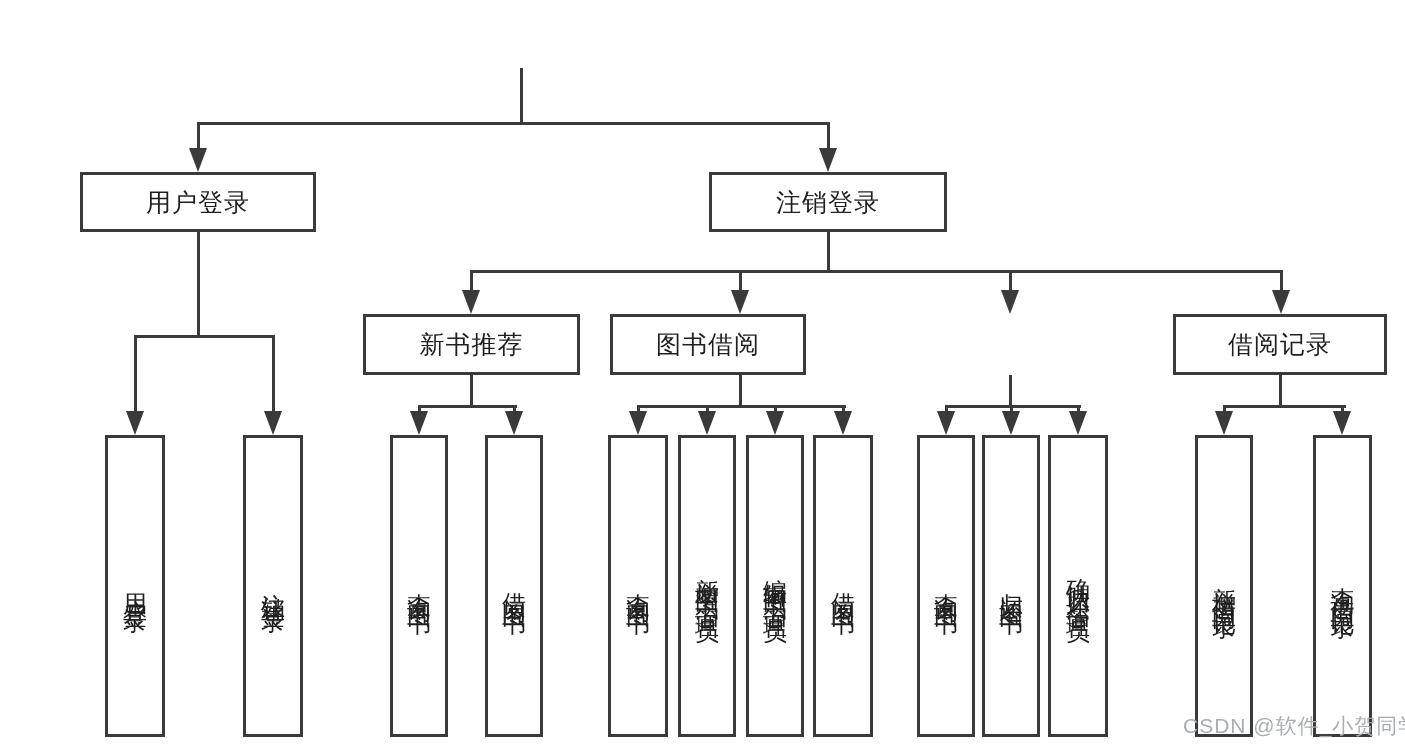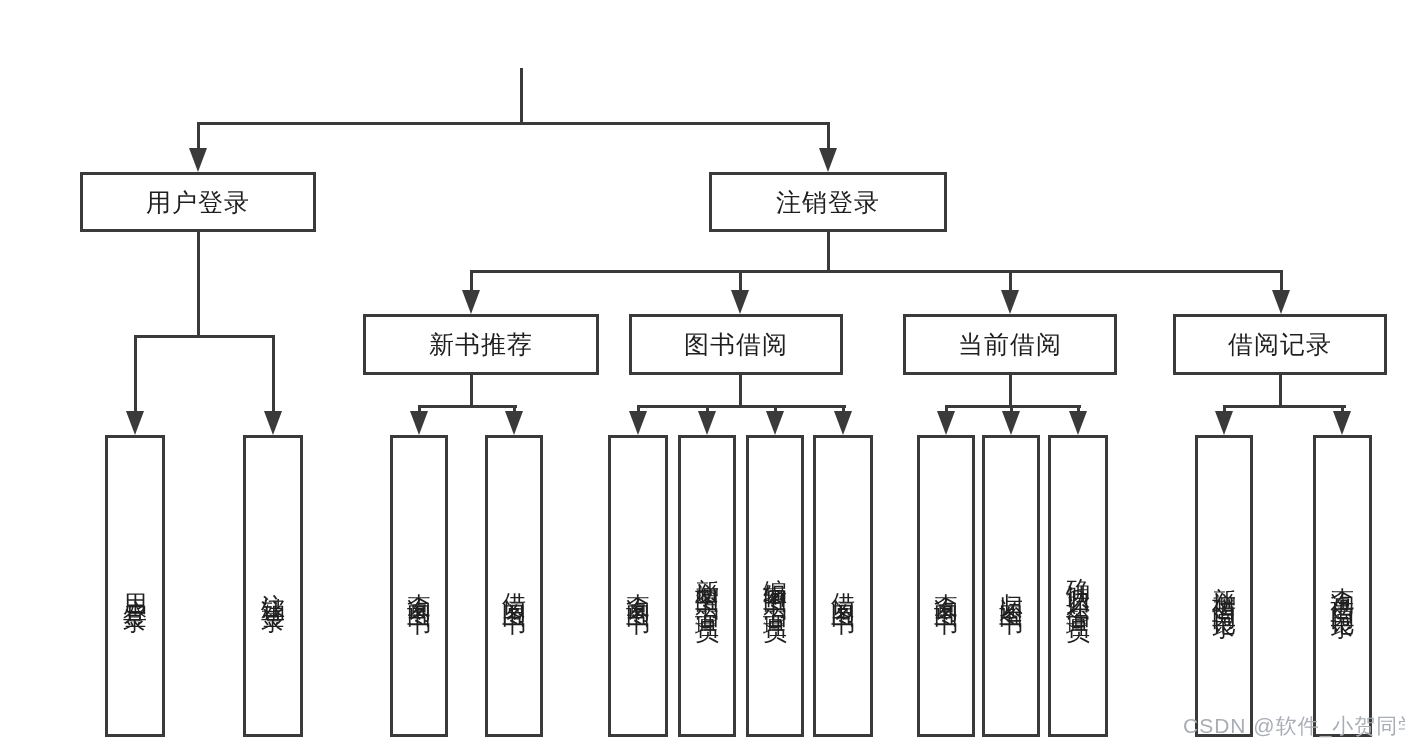--- a/index.html
+++ b/index.html
@@ -82,25 +82,24 @@
 </head>
 <body>
 
 <div id="canvas">
 
 
   <div class="node" style="left:80px; top:172px; width:236px; height:60px;">用户登录</div>
 
   <div class="node" style="left:709px; top:172px; width:238px; height:60px;">注销登录</div>
 
-  <div class="node" style="left:363px; top:314px; width:236px; height:61px;">新书推荐</div>
-
-  <div class="node" style="left:629px; top:314px; width:214px; height:61px;text-align:center;">图书借阅</div>
-
-  <div class="node" style="left:903px; top:314px; width:214px; height:61px;">当前借阅</div>
+  <div class="node" style="left:363px; top:314px; width:217px; height:61px;">新书推荐</div>
+
+  <div class="node" style="left:610px; top:314px; width:196px; height:61px;text-align:center;">图书借阅</div>
+
 
   <div class="node" style="left:1173px; top:314px; width:214px; height:61px;">借阅记录</div>
 
   <div class="leaf" style="left:105px; top:435px; width:60px; height:302px;">
     <span>用户登录</span>
   </div>
 
   <div class="leaf" style="left:243px; top:435px; width:60px; height:302px;">
     <span>注销登录</span>
   </div>

